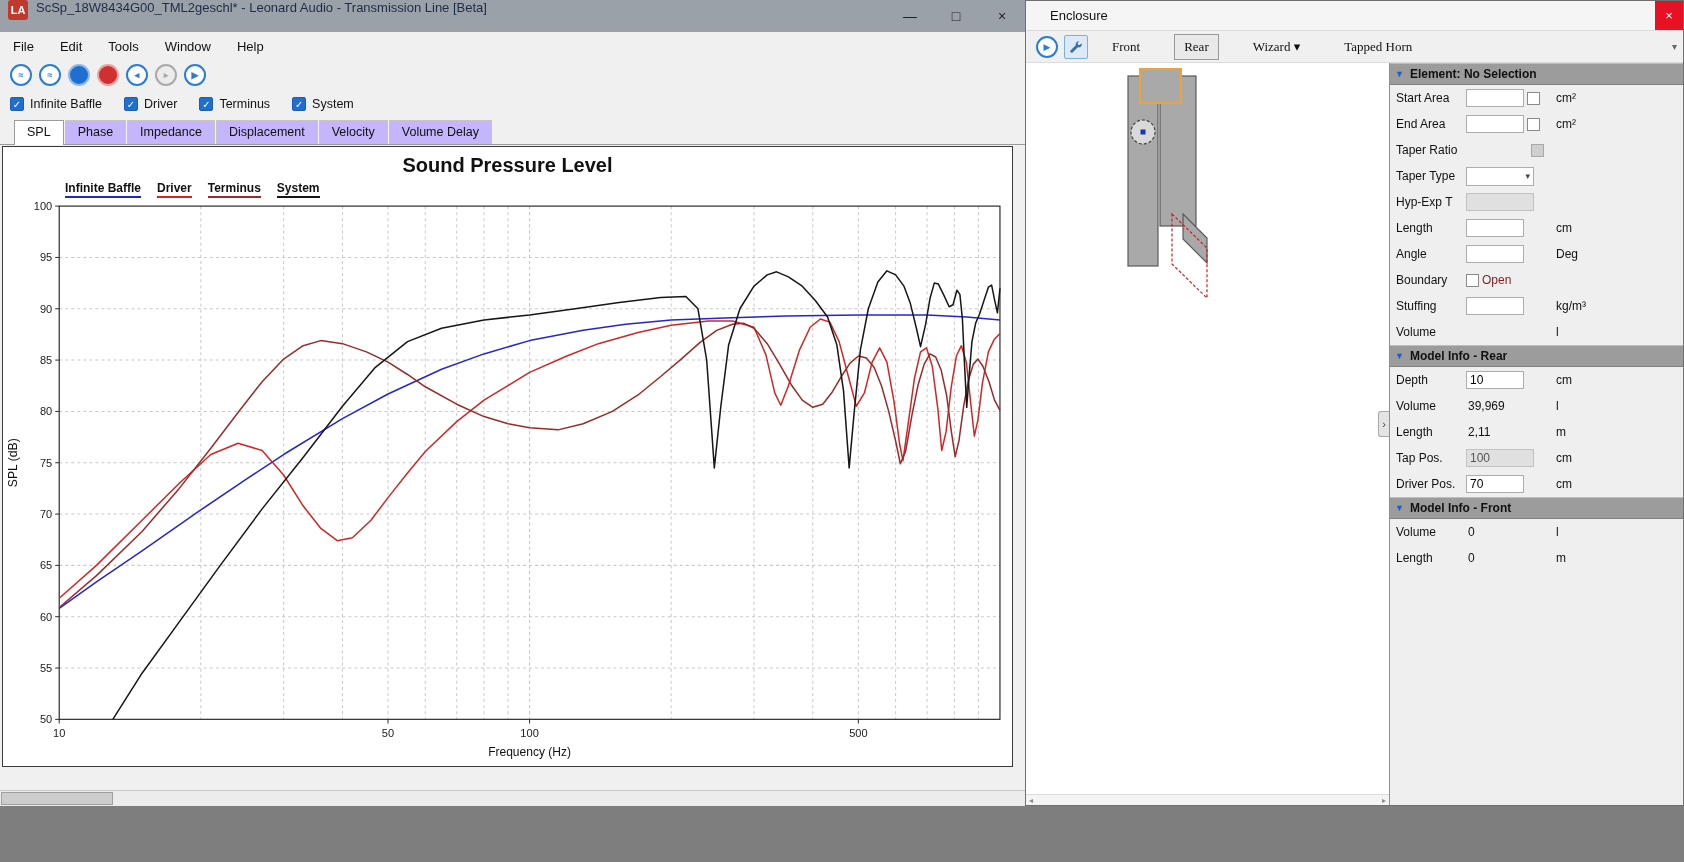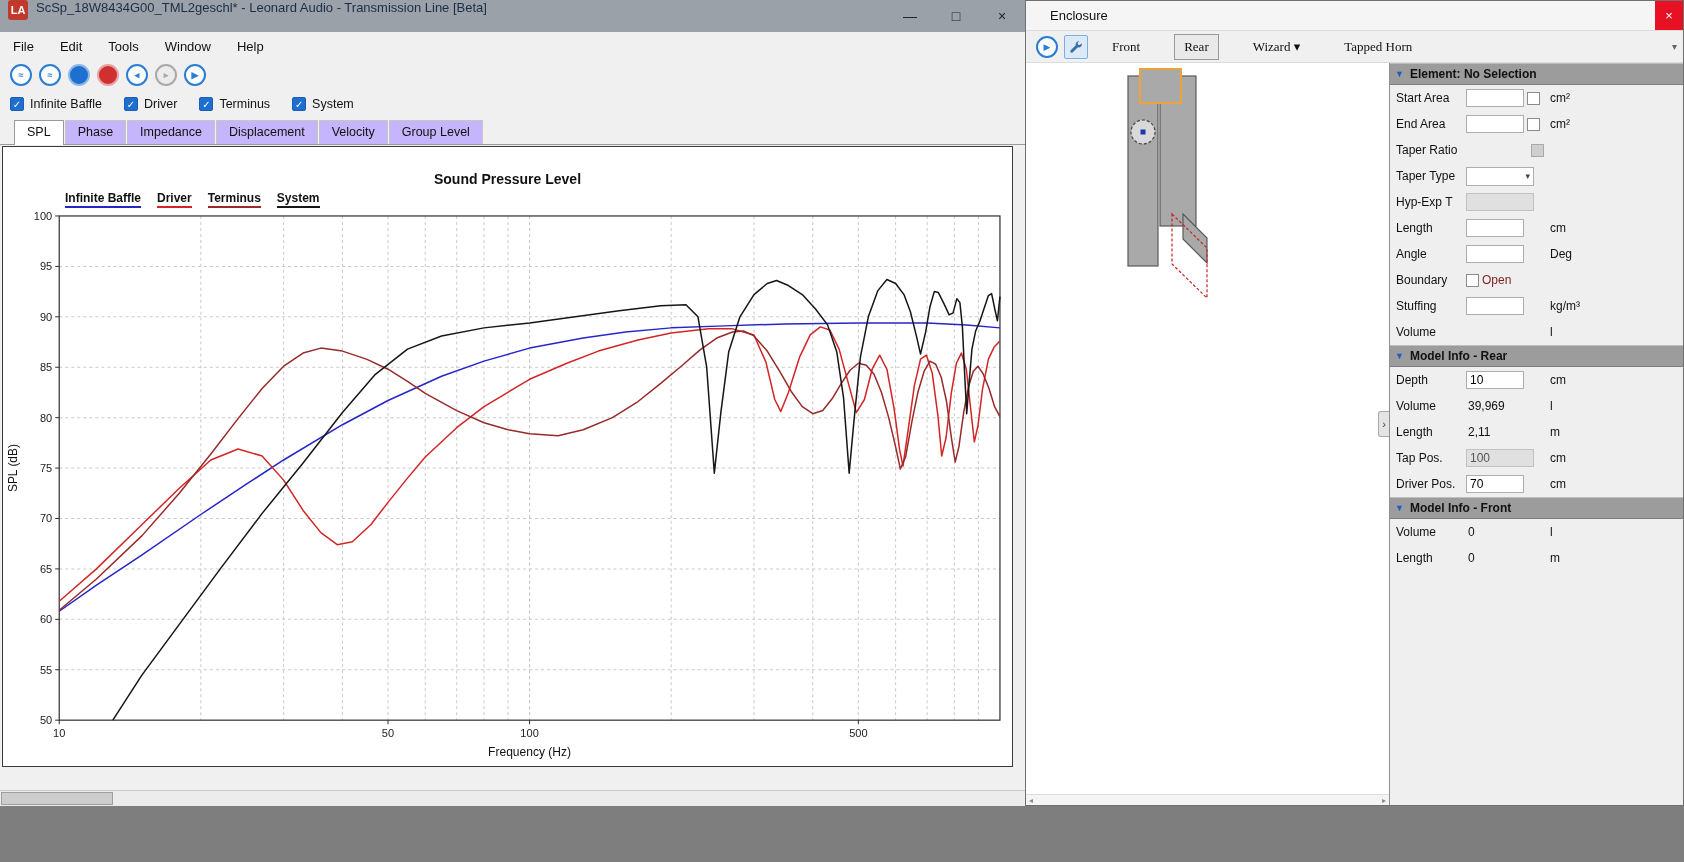--- a/index.html
+++ b/index.html
@@ -22,21 +22,21 @@
   .tb-dot-blue { background:#1f6fd0; border:2px solid #8cb8e8; }
   .tb-dot-red { background:#d03030; border:2px solid #e8a2a2; }
   .checkrow { height:28px; display:flex; align-items:center; gap:22px; padding-left:10px; flex:0 0 auto; }
   .chk { display:flex; align-items:center; gap:6px; font-size:12.5px; }
   .chk-box { width:14px; height:14px; background:#1f6fd0; border:1px solid #1a5fb4; border-radius:2px; color:#fff; font-size:10px; display:flex; align-items:center; justify-content:center; }
   .tabstrip { height:27px; display:flex; align-items:flex-end; padding-left:14px; border-bottom:1px solid #9a9a9a; flex:0 0 auto; }
   .tab { font-size:12.5px; padding:4px 12px 5px; border:1px solid #c6c6c6; border-bottom:none; background:#c4b5fd; margin-right:1px; }
   .tab.active { background:#fff; border-color:#9a9a9a; margin-bottom:-1px; padding-bottom:6px; }
   .chart-area { flex:1 1 auto; position:relative; }
   .chart-box { position:absolute; left:2px; top:1px; width:1011px; height:621px; background:#fff; border:1px solid #3a3a3a; display:flex; flex-direction:column; }
-  .chart-title { text-align:center; font-size:14px; font-weight:bold; margin-top:24px; }
+  .chart-title { text-align:center; font-size:20px; font-weight:bold; margin-top:7px; }
   .legend-row { display:flex; gap:16px; margin:4px 0 0 62px; }
   .legend-item { font-size:12px; font-weight:bold; padding-bottom:1px; border-bottom:2px solid #000; }
   .plot { flex:1 1 auto; width:100%; min-height:0; }
   .plot text { font-family:"Liberation Sans",sans-serif; }
   .main-hscroll { position:absolute; left:0; right:0; bottom:0; height:16px; background:#ececec; border-top:1px solid #c8c8c8; }
   .main-hthumb { position:absolute; left:1px; top:1px; width:112px; height:13px; background:#cdcdcd; border:1px solid #9f9f9f; }
 
   
   .enclosure-window { position:absolute; left:1025px; top:0; width:659px; height:806px; background:#f0f0f0; border:1px solid #6f6f6f; display:flex; flex-direction:column; }
   .enc-titlebar { height:30px; background:#f5f5f5; display:flex; align-items:center; border-bottom:1px solid #dcdcdc; flex:0 0 auto; }
@@ -61,21 +61,21 @@
   .plabel { width:70px; flex:0 0 auto; }
   .pctrl { width:80px; flex:0 0 auto; display:flex; align-items:center; gap:3px; }
   .pctrl.end { justify-content:flex-end; padding-right:2px; }
   .pinput { width:58px; height:18px; border:1px solid #adadad; background:#fff; font-size:12px; padding:0 3px; font-family:"Liberation Sans",sans-serif; }
   .pinput.wide { width:68px; }
   .pinput.disabled { background:#e0e0e0; color:#555; border-color:#c2c2c2; }
   .pselect { width:68px; height:19px; border:1px solid #adadad; background:#fff; display:flex; align-items:center; justify-content:flex-end; padding-right:3px; font-size:9px; color:#444; }
   .pcheck { width:13px; height:13px; border:1px solid #8a8a8a; background:#fff; flex:0 0 auto; }
   .pcheck.gray { background:#cfcfcf; border-color:#a8a8a8; }
   .ptext { padding-left:2px; }
-  .punit { margin-left:4px; white-space:nowrap; }
+  .punit { margin-left:10px; white-space:nowrap; }
   .gray-label { color:#7f1d1d; }
 </style>
 </head>
 <body>
 
 <div class="main-window">
   <div class="titlebar">
     <div class="app-logo">LA</div>
     <span class="title-text">ScSp_18W8434G00_TML2geschl* - Leonard Audio - Transmission Line [Beta]</span>
     <div class="win-controls">
@@ -117,21 +117,21 @@
         <span class="chk-box">✓</span>
         <span>System</span>
       </label>
     </div>
   <div class="tabstrip" id="tabstrip">
       <div class="tab active">SPL</div>
       <div class="tab">Phase</div>
       <div class="tab">Impedance</div>
       <div class="tab">Displacement</div>
       <div class="tab">Velocity</div>
-      <div class="tab">Group Level</div>
+      <div class="tab">Volume Delay</div>
     </div>
   <div class="chart-area">
     <div class="chart-box">
       <div class="chart-title">Sound Pressure Level</div>
       <div class="legend-row" id="legend-row">
           <span class="legend-item" style="border-bottom-color: rgb(38, 38, 200);">Infinite Baffle</span>
           <span class="legend-item" style="border-bottom-color: rgb(210, 38, 38);">Driver</span>
           <span class="legend-item" style="border-bottom-color: rgb(153, 42, 42);">Terminus</span>
           <span class="legend-item" style="border-bottom-color: rgb(22, 22, 22);">System</span>
         </div>

